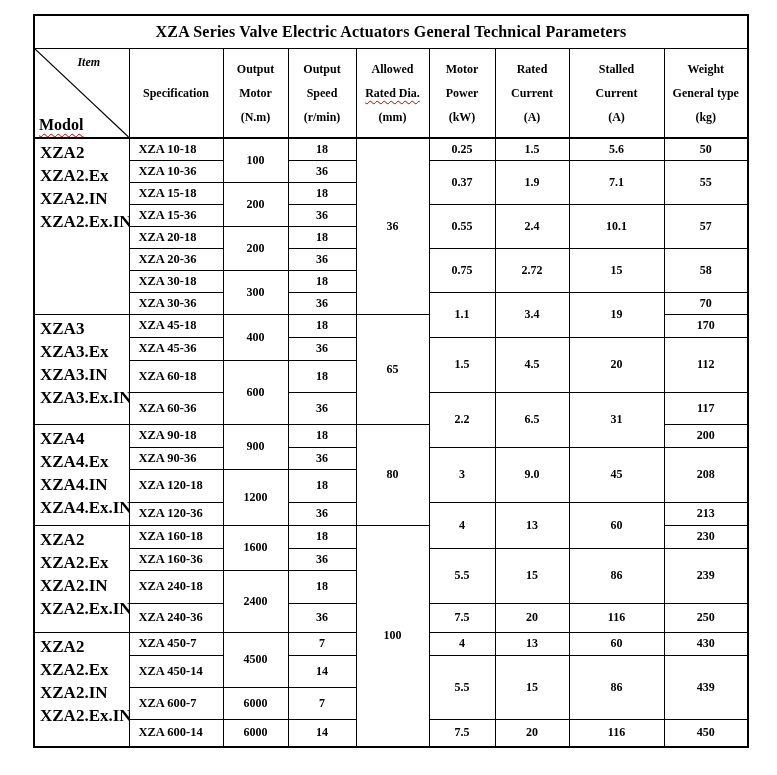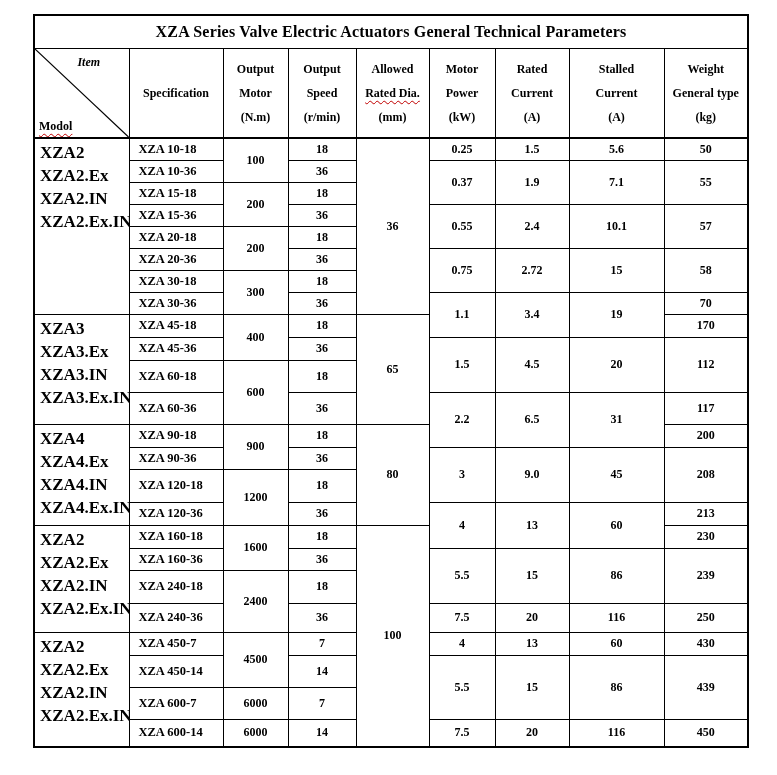--- a/index.html
+++ b/index.html
@@ -61,21 +61,21 @@
     text-align: center;
     padding-left: 14px;
     box-sizing: border-box;
     font-size: 12px;
     font-style: italic;
   }
   .model-label {
     position: absolute;
     bottom: 3px;
     left: 4px;
-    font-size: 12px;
+    font-size: 16px;
     text-align: right;
   }
   .misspell {
     text-decoration-line: underline;
     text-decoration-style: wavy;
     text-decoration-color: #c00000;
     text-decoration-thickness: 1px;
     text-underline-offset: 3px;
   }
   tbody td {

